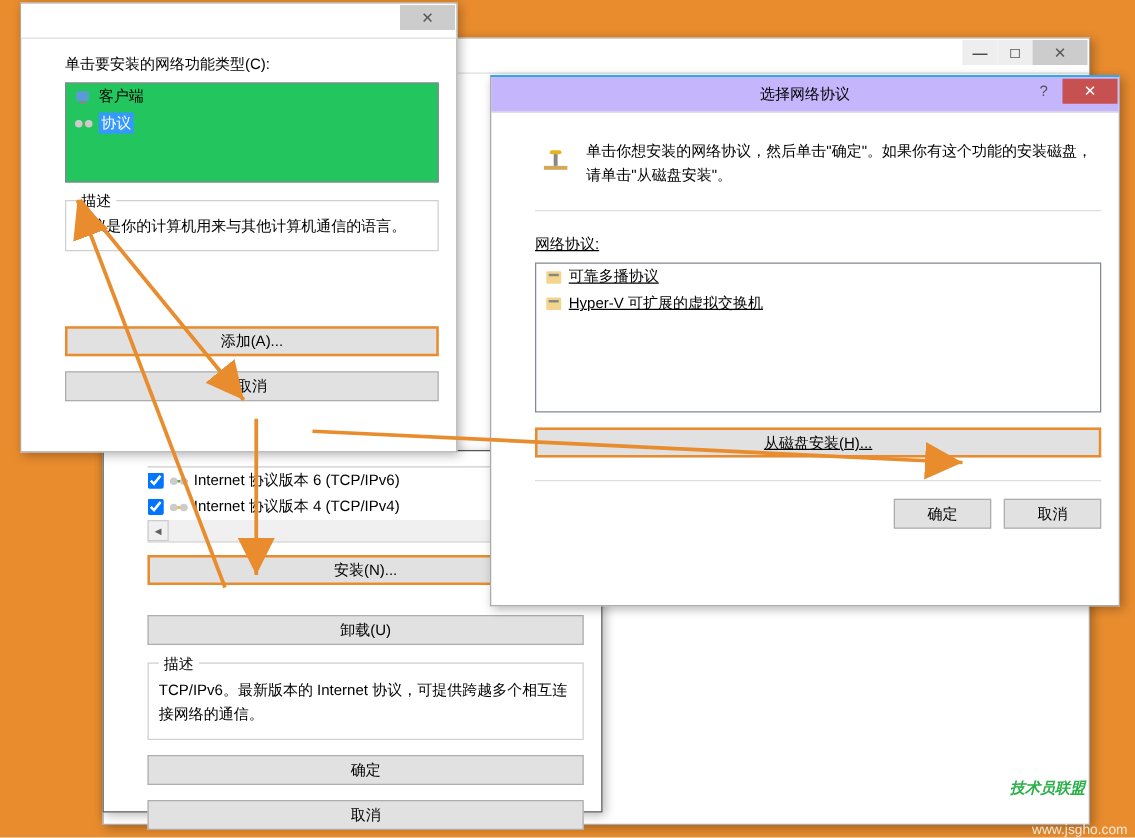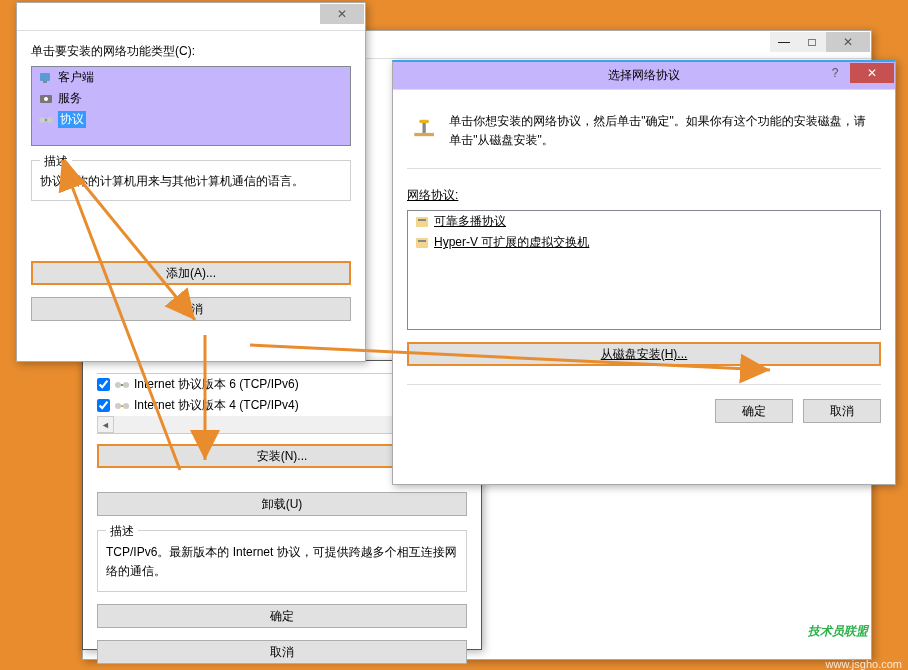--- a/index.html
+++ b/index.html
@@ -7,23 +7,23 @@
 
 .window { position: absolute; background: #fff; border: 1px solid #aaa; box-shadow: 2px 2px 8px rgba(0,0,0,0.3); }
 .titlebar { height: 28px; background: #fff; border-bottom: 1px solid #ddd; display: flex; align-items: center; position: relative; }
 .titlebar .title { flex: 1; text-align: center; }
 .titlebar .title.left { text-align: left; padding-left: 8px; }
 .close-btn { width: 44px; height: 20px; background: #c75050; color: #fff; display: flex; align-items: center; justify-content: center; cursor: pointer; position: absolute; right: 1px; top: 1px; }
 .close-btn.gray { background: #ccc; color: #555; }
 .max-btn, .min-btn { width: 28px; height: 20px; background: #eee; display: inline-flex; align-items: center; justify-content: center; cursor: pointer; }
 .help-btn { width: 28px; height: 20px; display: inline-flex; align-items: center; justify-content: center; cursor: pointer; position: absolute; right: 46px; top: 1px; color: #555; }
 
-.dialog-body { padding: 12px 14px; }
+.dialog-body { padding: 12px 14px; margin-left: 21px; }
 .label { margin-bottom: 6px; }
-.listbox { border: 1px solid #828790; background: #c4b5fd; min-height: 80px; }
+.listbox { border: 1px solid #828790; background: #22c55e; min-height: 80px; }
 .list-item { padding: 2px 6px; display: flex; align-items: center; gap: 4px; cursor: pointer; }
 .list-item.selected span.txt { background: #3399ff; color: #fff; padding: 0 2px; }
 .icon-sm { width: 16px; height: 14px; display: inline-block; }
 
 .groupbox { border: 1px solid #d0d0d0; margin-top: 14px; padding: 12px 8px 10px; position: relative; }
 .groupbox .legend { position: absolute; top: -8px; left: 8px; background: #fff; padding: 0 4px; }
 
 .btn { min-width: 78px; height: 24px; border: 1px solid #adadad; background: #e1e1e1; cursor: pointer; padding: 0 10px; }
 .btn.highlight { border: 2px solid #e88c2e; }
 .btn-row { display: flex; gap: 12px; justify-content: flex-end; margin-top: 12px; flex-direction: column; }
@@ -121,27 +121,20 @@
   </div>
   <div class="dialog-body">
     <div class="label">单击要安装的网络功能类型(C):</div>
     <div class="listbox">
       <div class="list-item">
         <svg class="icon-sm" viewBox="0 0 16 14">
             <rect x="2" y="2" width="10" height="8" fill="#5b9bd5" rx="1"></rect>
             <rect x="5" y="10" width="4" height="2" fill="#888"></rect>
           </svg>
         <span class="txt">客户端</span>
-      </div>
-      <div class="list-item">
-        <svg class="icon-sm" viewBox="0 0 16 14">
-            <rect x="2" y="3" width="12" height="8" fill="#777" rx="1"></rect>
-            <circle cx="8" cy="7" r="2" fill="#fff"></circle>
-          </svg>
-        <span class="txt">服务</span>
       </div>
       <div class="list-item selected">
         <svg class="icon-sm" viewBox="0 0 16 14">
             <rect x="1" y="6" width="14" height="2" fill="#6aa84f"></rect>
             <circle cx="4" cy="7" r="3" fill="#ccc"></circle>
             <circle cx="12" cy="7" r="3" fill="#ccc"></circle>
           </svg>
         <span class="txt">协议</span>
       </div>
     </div>

